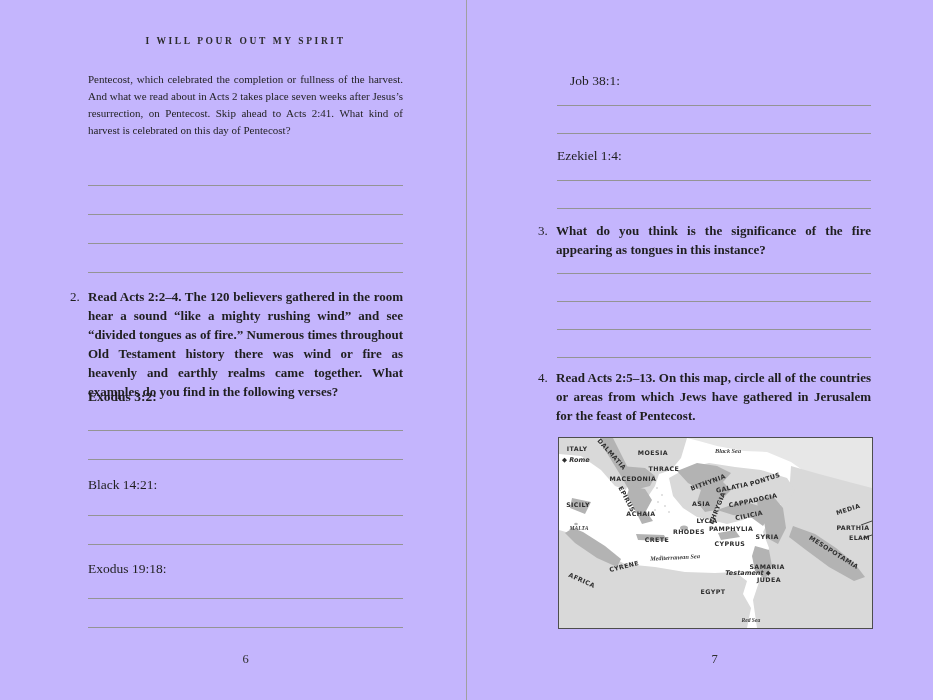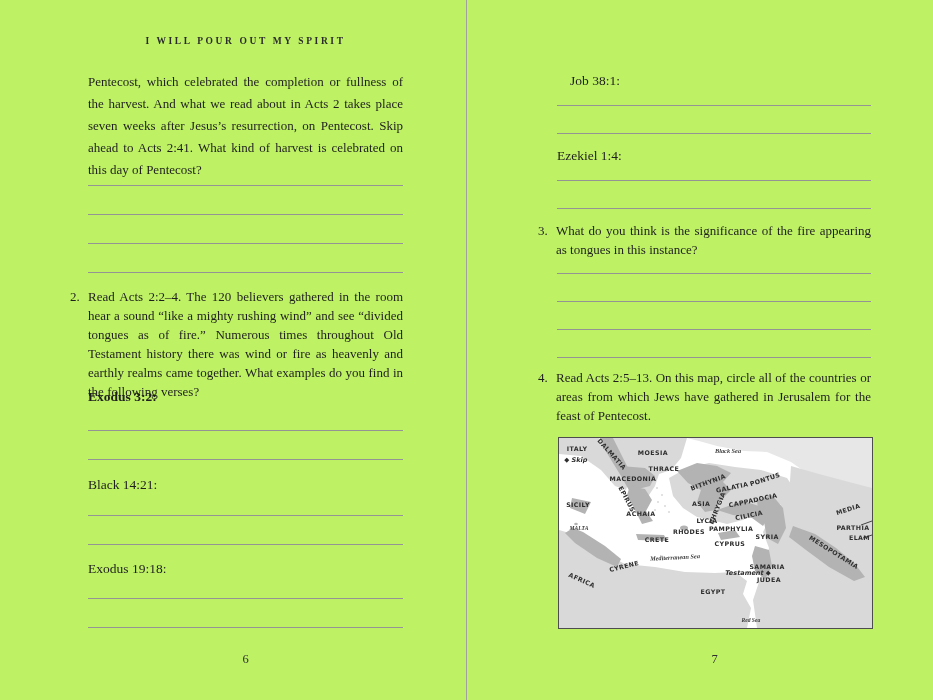--- a/index.html
+++ b/index.html
@@ -1,25 +1,25 @@
 <!DOCTYPE html>
 <html><head>
 <meta charset="utf-8">
 <style>
   html,body{margin:0;padding:0;background:#ffffff;}
-  .spread{position:relative;width:933px;height:700px;background:#bef264;overflow:hidden;
+  .spread{position:relative;width:933px;height:700px;background:#c4b5fd;overflow:hidden;
           font-family:"Liberation Serif","DejaVu Serif",serif;color:#1f1f1f;}
   .divider{position:absolute;left:466px;top:0;bottom:0;width:1px;background:#a0a0a0;}
 
   .running-head{position:absolute;font-size:9.5px;font-weight:600;letter-spacing:2.6px;
                 color:#2b2b2b;text-align:center;white-space:nowrap;}
-  .body-par{position:absolute;font-size:13px;line-height:22px;text-align:justify;}
+  .body-par{position:absolute;font-size:11px;line-height:17px;text-align:justify;}
   .question{position:absolute;display:flex;font-size:13px;line-height:19px;}
   .qnum{width:18px;flex:0 0 18px;}
-  .qtext{width:315px;text-align:justify;}
+  .qtext{width:315px;text-align:justify;font-weight:bold;}
   .verse-prompt{position:absolute;font-size:13.5px;line-height:17px;}
   .rules{position:absolute;}
   .rule{border-bottom:1px solid #949494;}
   .gap28 .rule{height:28px;}
   .gap27 .rule{height:27px;}
   .pagenum{position:absolute;font-size:12.5px;color:#2e2e2e;text-align:center;}
 
   .map{position:absolute;left:558px;top:437px;width:313px;height:190px;
        border:1px solid #4d4d4d;background:#ffffff;overflow:hidden;}
   .map svg{position:absolute;left:0;top:0;}
@@ -133,21 +133,21 @@
       <circle cx="98" cy="50" r="1" fill="#d9d9d9"></circle>
         <circle cx="103" cy="57" r="1" fill="#d9d9d9"></circle>
       <circle cx="99" cy="64" r="1" fill="#d9d9d9"></circle>
         <circle cx="106" cy="68" r="1" fill="#d9d9d9"></circle>
       <circle cx="110" cy="74" r="1" fill="#d9d9d9"></circle>
         <circle cx="96" cy="72" r="1" fill="#d9d9d9"></circle>
 
       <path d="M302,87 L313,83 M304,100 L313,97" stroke="#333333" stroke-width="0.9" fill="none"></path>
     </svg>
   <span class="maplabel region" style="left: 5.8%; top: 5.3%; transform: translate(-50%, -50%) rotate(0deg);">ITALY</span>
-      <span class="maplabel city" style="left: 5.4%; top: 11.8%; transform: translate(-50%, -50%) rotate(0deg);">◆ Skip</span>
+      <span class="maplabel city" style="left: 5.4%; top: 11.8%; transform: translate(-50%, -50%) rotate(0deg);">◆ Rome</span>
       <span class="maplabel region" style="left: 16.9%; top: 8.4%; transform: translate(-50%, -50%) rotate(48deg);">DALMATIA</span>
       <span class="maplabel region" style="left: 30%; top: 7.4%; transform: translate(-50%, -50%) rotate(0deg);">MOESIA</span>
       <span class="maplabel sea" style="left: 54%; top: 6.3%; transform: translate(-50%, -50%) rotate(0deg);">Black Sea</span>
       <span class="maplabel region" style="left: 33.5%; top: 15.8%; transform: translate(-50%, -50%) rotate(0deg);">THRACE</span>
       <span class="maplabel region" style="left: 23.6%; top: 21%; transform: translate(-50%, -50%) rotate(0deg);">MACEDONIA</span>
       <span class="maplabel region" style="left: 21.7%; top: 32%; transform: translate(-50%, -50%) rotate(62deg);">EPIRUS</span>
       <span class="maplabel region" style="left: 6.1%; top: 34.7%; transform: translate(-50%, -50%) rotate(0deg);">SICILY</span>
       <span class="maplabel seasmall" style="left: 6.4%; top: 47.4%; transform: translate(-50%, -50%) rotate(0deg);">MALTA</span>
       <span class="maplabel region" style="left: 26.2%; top: 39.5%; transform: translate(-50%, -50%) rotate(0deg);">ACHAIA</span>
       <span class="maplabel region" style="left: 45.4%; top: 34.2%; transform: translate(-50%, -50%) rotate(0deg);">ASIA</span>

